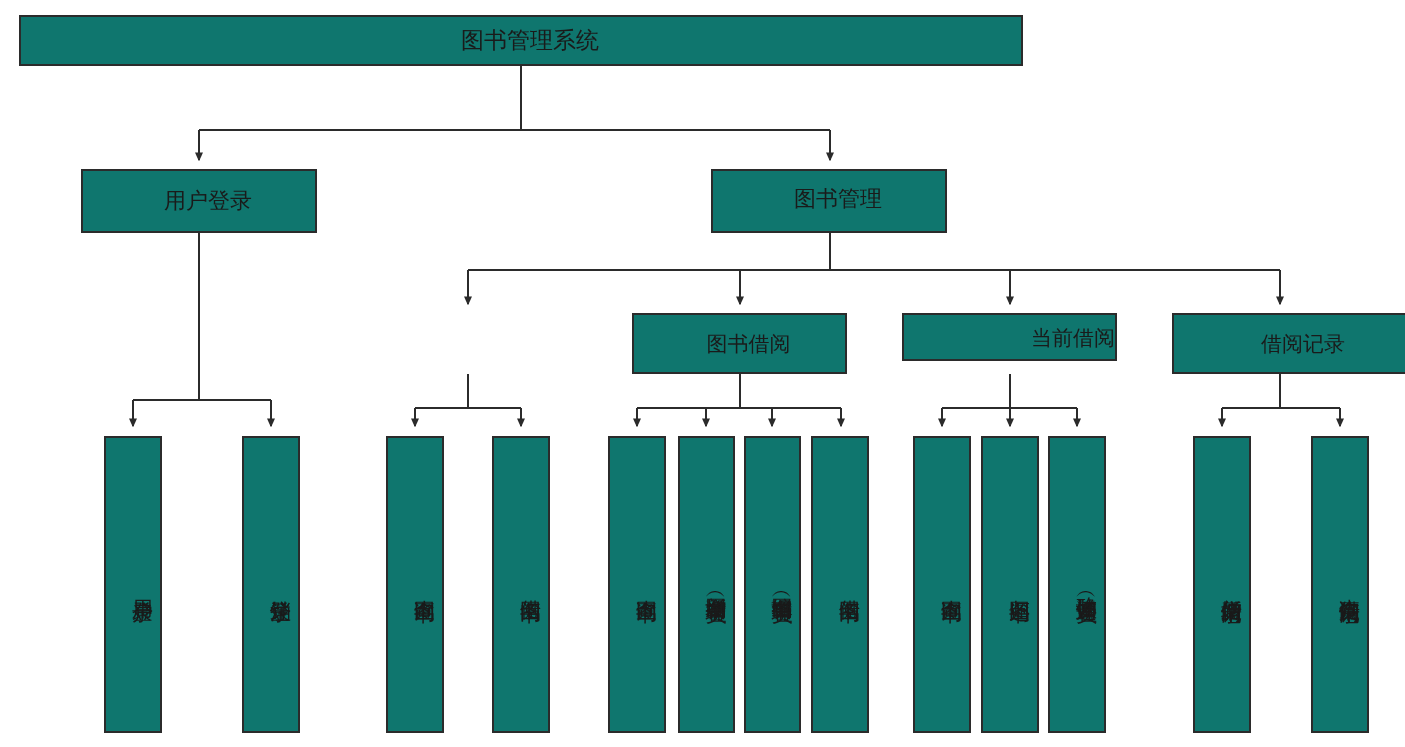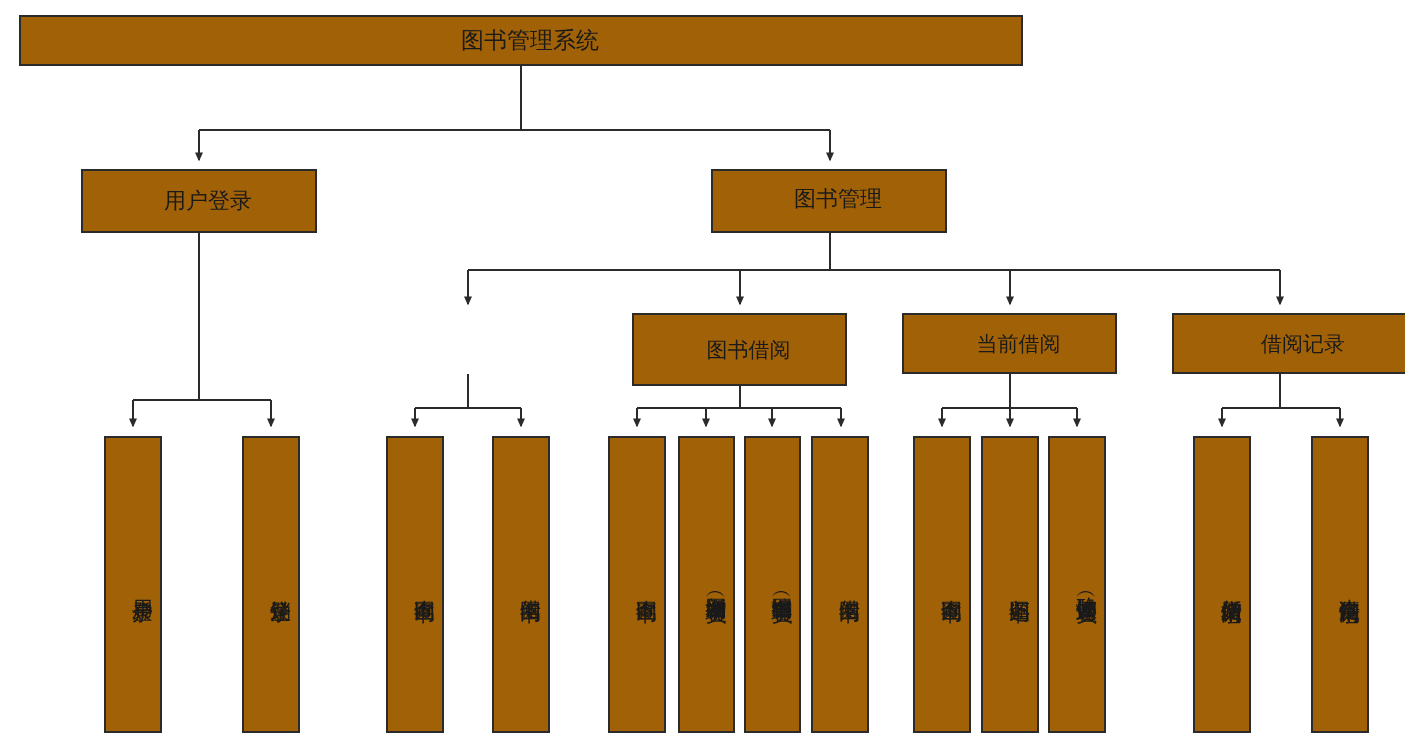--- a/index.html
+++ b/index.html
@@ -23,21 +23,21 @@
     position: absolute;
     top: 0;
     left: 0;
     width: 1405px;
     height: 747px;
   }
   .node-box {
     position: absolute;
     box-sizing: border-box;
     border: 2px solid #2b2b2b;
-    background: #a16207;
+    background: #0f766e;
     display: flex;
     align-items: center;
     justify-content: center;
     color: #1a1a1a;
     padding-left: 18px;
   }
   .node-box.level-root {
     font-size: 23px;
   }
   .node-box.level-2 {
@@ -130,24 +130,24 @@
     <span class="node-label-h">图书管理系统</span>
   </div>
 
   <div class="node-box level-2" style="left:81px; top:169px; width:236px; height:64px;">
     <span class="node-label-h">用户登录</span>
   </div>
   <div class="node-box level-2" style="left:711px; top:169px; width:236px; height:64px;font-family:Liberation Mono, monospace;">
     <span class="node-label-h">图书管理</span>
   </div>
 
-  <div class="node-box level-3" style="left:632px; top:313px; width:215px; height:73px;">
+  <div class="node-box level-3" style="left:632px; top:313px; width:215px; height:61px;">
     <span class="node-label-h">图书借阅</span>
   </div>
-  <div class="node-box level-3" style="left:902px; top:313px; width:215px; height:61px;">
+  <div class="node-box level-3" style="left:902px; top:313px; width:215px; height:48px;justify-content:flex-end;">
     <span class="node-label-h">当前借阅</span>
   </div>
   <div class="node-box level-3" style="left:1172px; top:313px; width:244px; height:61px;">
     <span class="node-label-h">借阅记录</span>
   </div>
 
   <div class="node-box leaf" style="left:104px; top:436px; width:58px; height:297px;">
     <span class="node-label-v">用户登录</span>
   </div>
   <div class="node-box leaf" style="left:242px; top:436px; width:58px; height:297px;">

